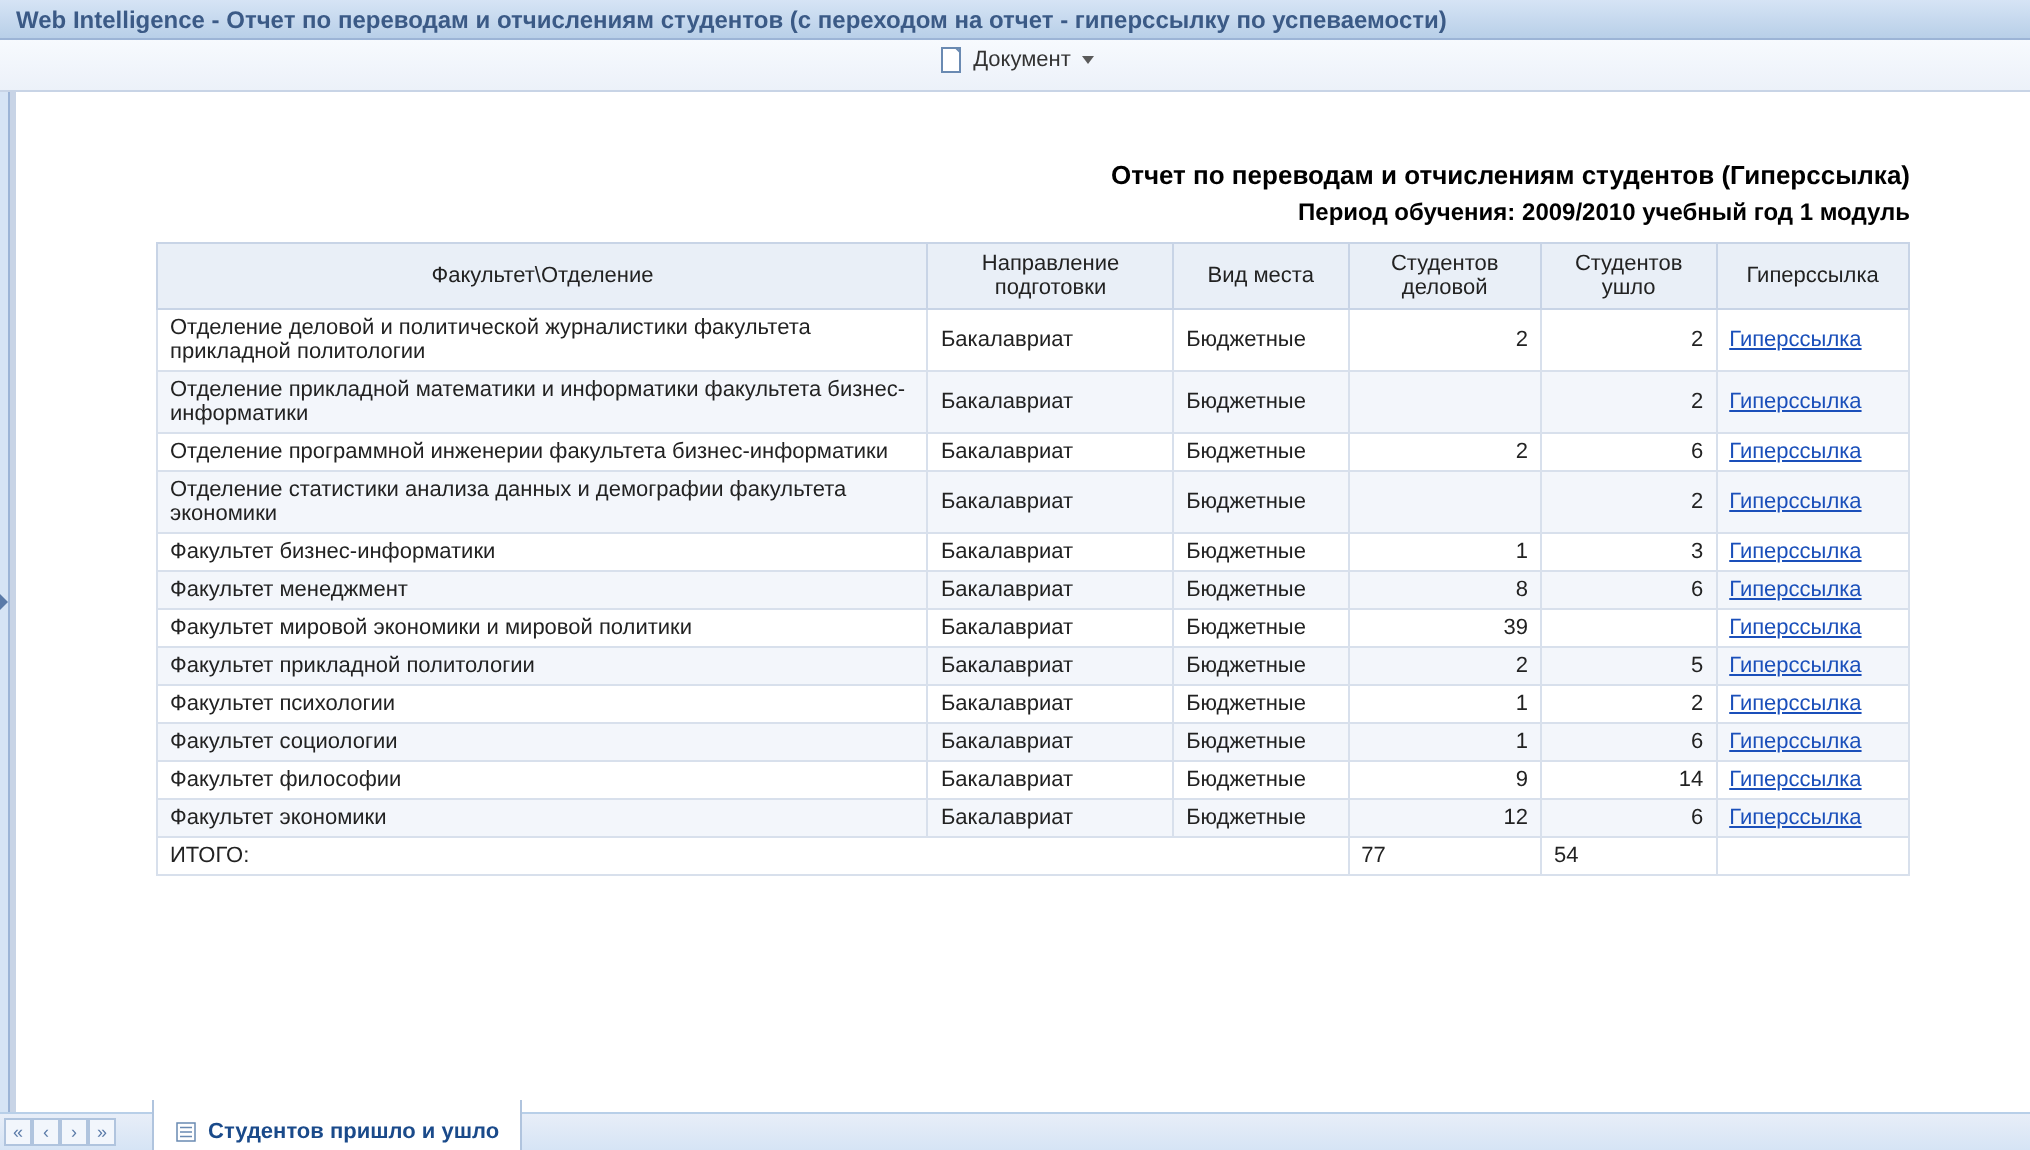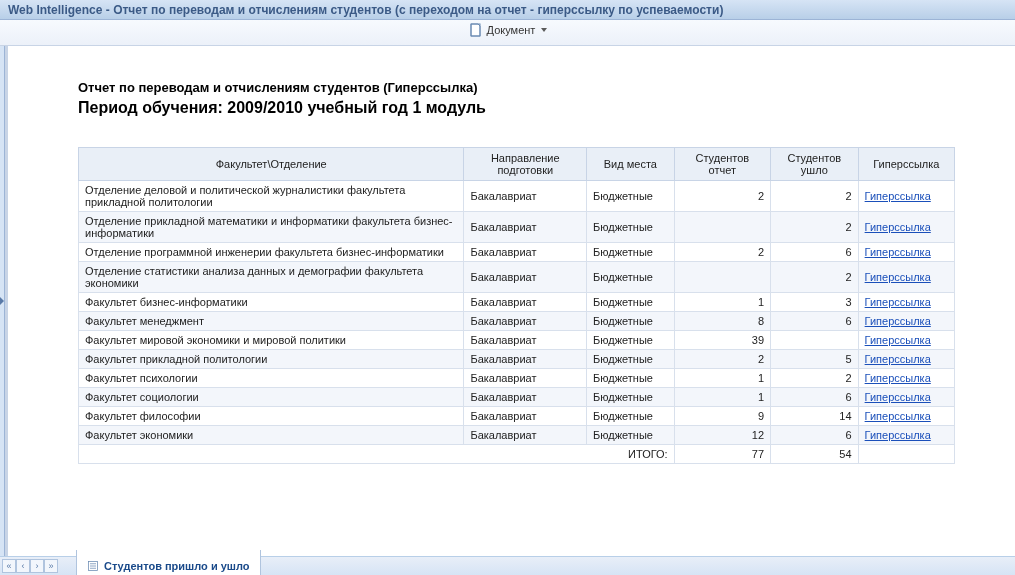--- a/index.html
+++ b/index.html
@@ -97,52 +97,52 @@
   .slide-handle::before{
     content:""; width:0;height:0;
     border-top:4px solid transparent;
     border-bottom:4px solid transparent;
     border-left:4px solid #5a7aa8;
   }
   .report {
     padding: 30px 60px 20px 70px;
   }
   .report h1, .report h2, .report h3 {
-    text-align: left;
+    text-align: right;
     font-weight: bold;
     margin: 4px 0;
     color: #000;
   }
   .report h1 { font-size: 13px; }
-  .report h2 { font-size: 16px; }
+  .report h2 { font-size: 12px; }
   .report h3 { font-size: 12px; }
   table.data {
     border-collapse: collapse;
     width: 100%;
-    margin-top: 30px;
+    margin-top: 8px;
     font-size: 11px;
   }
   table.data th {
     background: #e9eff7;
     border: 1px solid #c8d4e6;
     padding: 4px 6px;
     font-weight: normal;
     color: #222;
     text-align: center;
   }
   table.data td {
     border: 1px solid #d8e0ec;
     padding: 3px 6px;
     color: #222;
   }
   table.data tr:nth-child(even) td { background: #f3f6fb; }
   table.data tr:nth-child(odd) td { background: #ffffff; }
   .num { text-align: right; }
   .hlink { color: #1a4fba; text-decoration: underline; cursor: pointer; }
-  tr.total td { font-weight: normal; background: #fff !important; text-align: right; }
+  tr.total td { font-weight: normal; background: #fff !important; text-align: left; }
   tr.total td.lbl { }
   
   .bottom-tabs {
     position: absolute;
     left: 0; right:0; bottom:0; height:19px;
     background: linear-gradient(#e8eef8,#d6e4f5);
     border-top:1px solid #b8cfe8;
     display:flex;
     align-items:center;
   }
@@ -264,21 +264,21 @@
   <div class="report">
     <h1>Отчет по переводам и отчислениям студентов (Гиперссылка)</h1>
     <h2>Период обучения:  2009/2010 учебный год 1 модуль</h2>
 
     <table class="data">
       <thead>
         <tr>
           <th style="width:44%">Факультет\Отделение</th>
           <th style="width:14%">Направление подготовки</th>
           <th style="width:10%">Вид места</th>
-          <th style="width:11%">Студентов отчет</th>
+          <th style="width:11%">Студентов деловой</th>
           <th style="width:10%">Студентов ушло</th>
           <th style="width:11%">Гиперссылка</th>
         </tr>
       </thead>
       <tbody id="rows">
           <tr>
             <td>Отделение деловой и политической журналистики  факультета прикладной политологии</td>
             <td>Бакалавриат</td>
             <td>Бюджетные</td>
             <td class="num">2</td>

